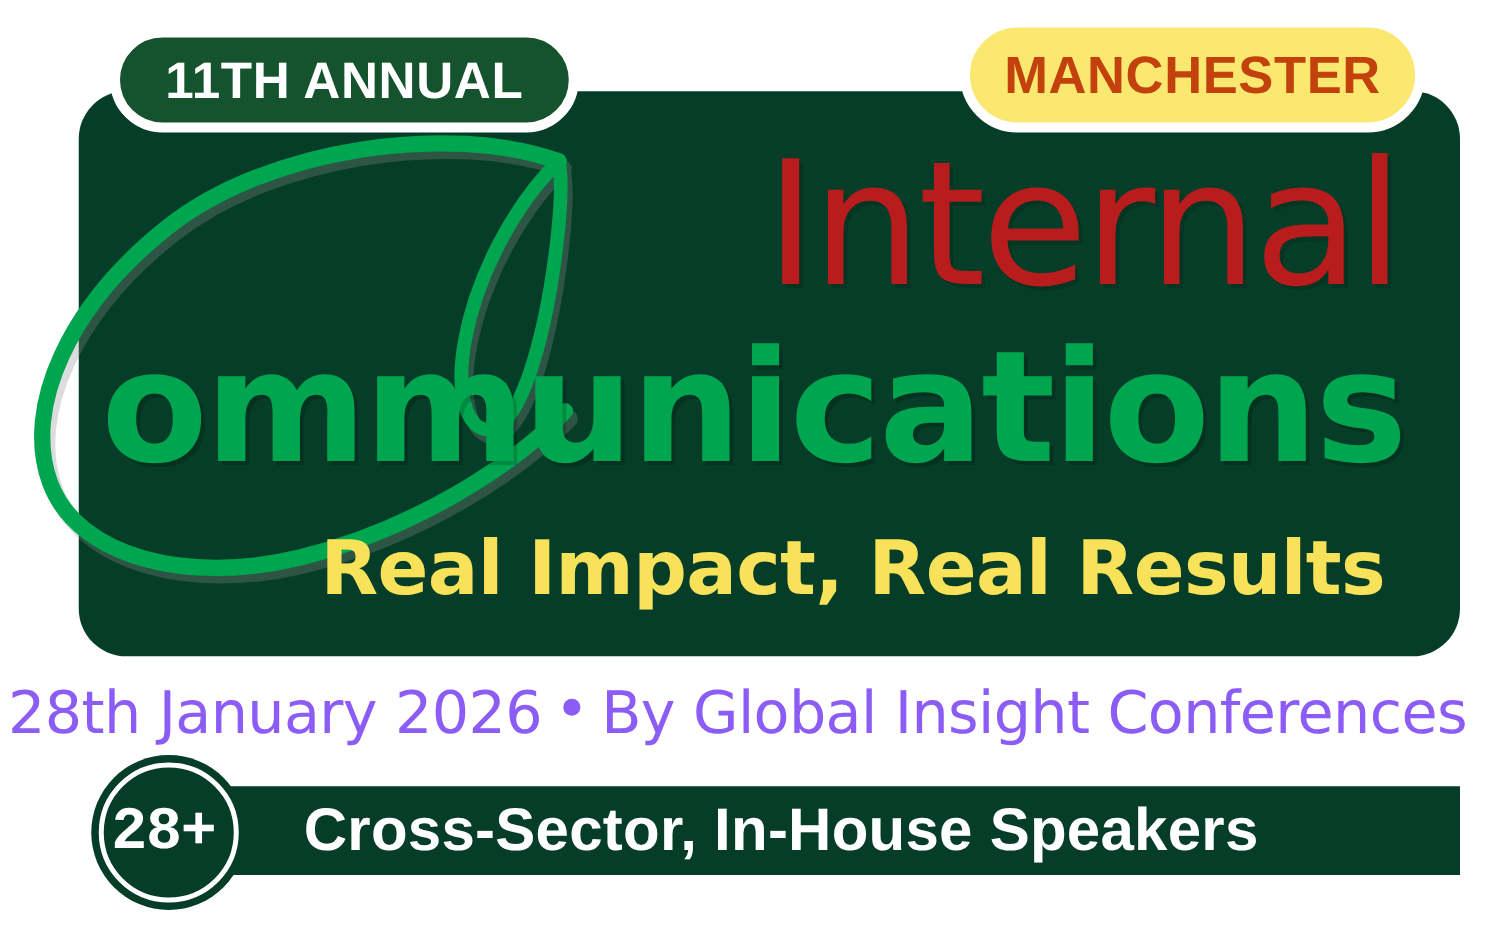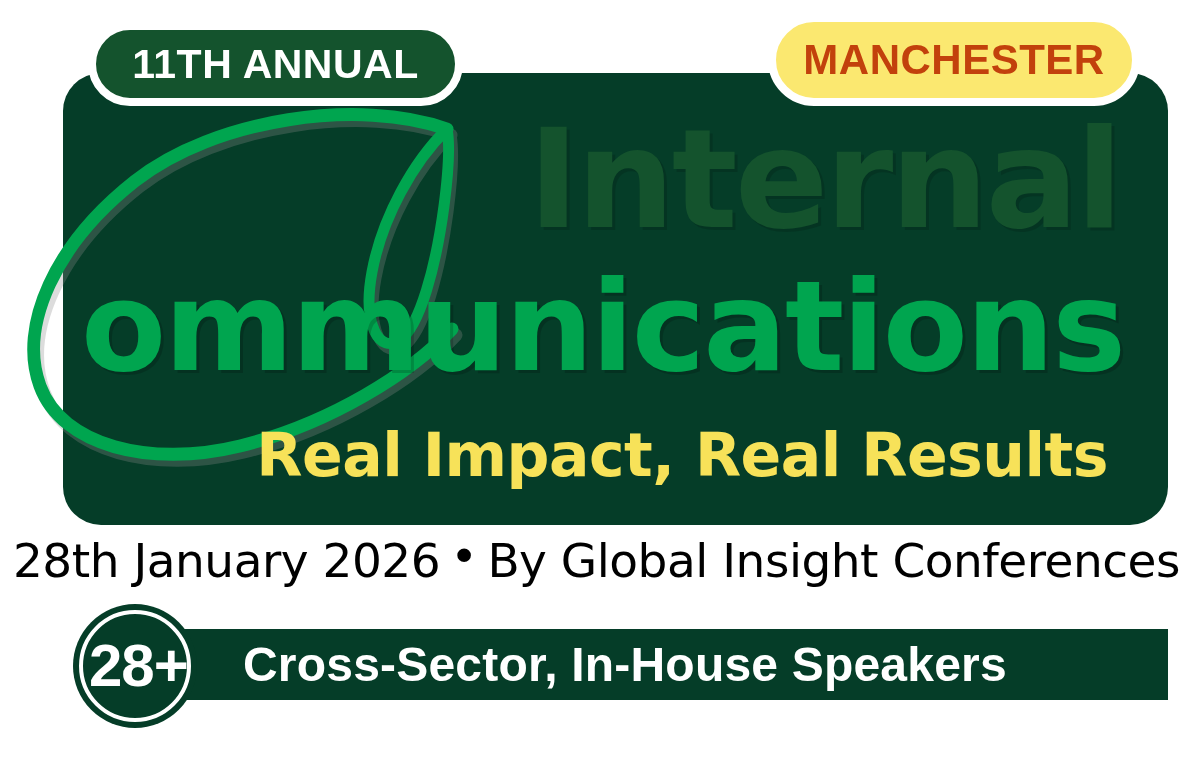--- a/index.html
+++ b/index.html
@@ -101,23 +101,23 @@
     top: 73px;
     width: 1105px;
     height: 452px;
     pointer-events: none;
   }
 
   .title-internal {
     position: absolute;
     right: 48px;
     top: 38px;
-    color: #14532d;
-    font-family: "DejaVu Sans", sans-serif;
-    font-weight: 700;
+    color: #b91c1c;
+    font-family: "DejaVu Sans", sans-serif;
+    font-weight: 400;
     font-size: 138px;
     line-height: 1;
     letter-spacing: -3px;
     text-align: right;
     text-shadow: 3px 3px 0 rgba(0,0,0,0.14);
   }
 
   .title-communications {
     position: absolute;
     right: 44px;
@@ -143,24 +143,24 @@
     line-height: 1;
     letter-spacing: -0.5px;
     text-align: right;
   }
 
   
   .dateline {
     position: absolute;
     z-index: 6;
     left: 0;
-    top: 533px;
+    top: 544px;
     width: 1180px;
-    text-align: right;
-    color: #000000;
+    text-align: center;
+    color: #8b5cf6;
     font-family: "DejaVu Sans", sans-serif;
     font-weight: 400;
     font-size: 47px;
     letter-spacing: -0.5px;
     line-height: 1;
     white-space: nowrap;
   }
   .dateline .sep {
     display: inline-block;
     padding: 0 10px;
@@ -222,23 +222,23 @@
     left: 73px;
     top: 604px;
     width: 160px;
     height: 124px;
     display: flex;
     align-items: center;
     justify-content: flex-start;
     padding-left: 16px;
     box-sizing: border-box;
     color: #ffffff;
-    font-family: Liberation Sans, sans-serif;
-    font-weight: 700;
-    font-size: 60px;
+    font-family: Liberation Mono, monospace;
+    font-weight: 700;
+    font-size: 48px;
     letter-spacing: -1px;
     line-height: 1;
     white-space: nowrap;
   }
 </style>
 </head>
 <body>
 
 <div id="stage">
 

